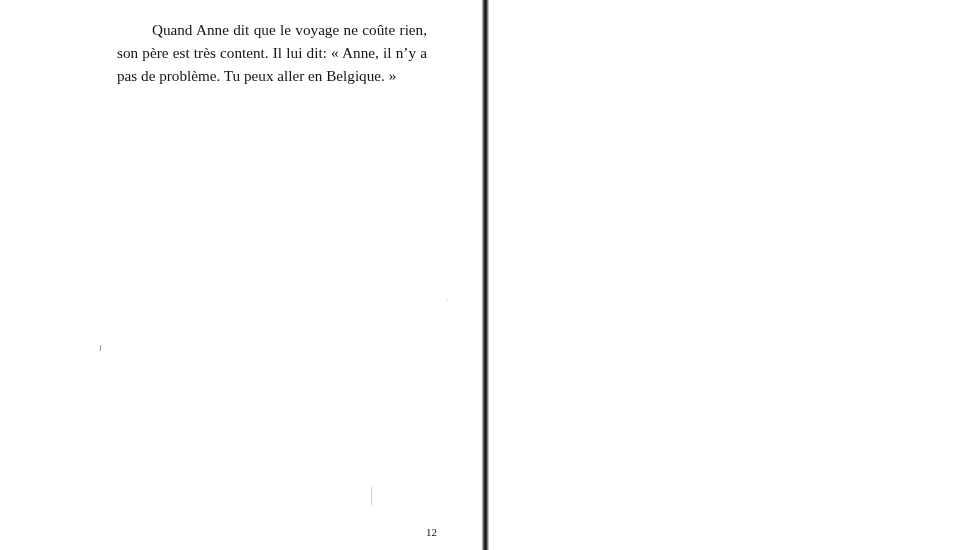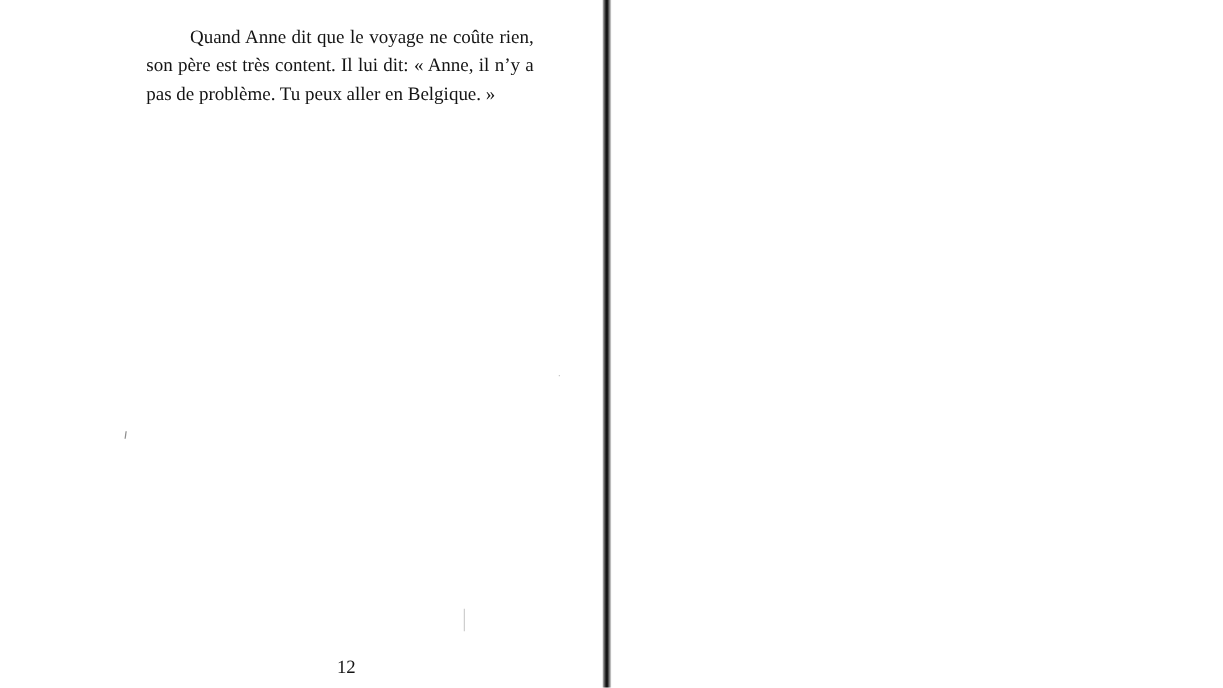--- a/index.html
+++ b/index.html
@@ -59,22 +59,22 @@
     left: 117px;
     top: 18px;
     width: 310px;
   }
   .indent {
     text-indent: 2.3em;
     margin: 0;
   }
   .folio {
     position: absolute;
-    font-size: 15px;
-    text-align: center;
+    font-size: 11px;
+    text-align: right;
   }
   .folio-left {
     left: 117px;
     width: 320px;
     top: 526px;
   }
   .speck {
     position: absolute;
     background: #8d8d8d;
   }

